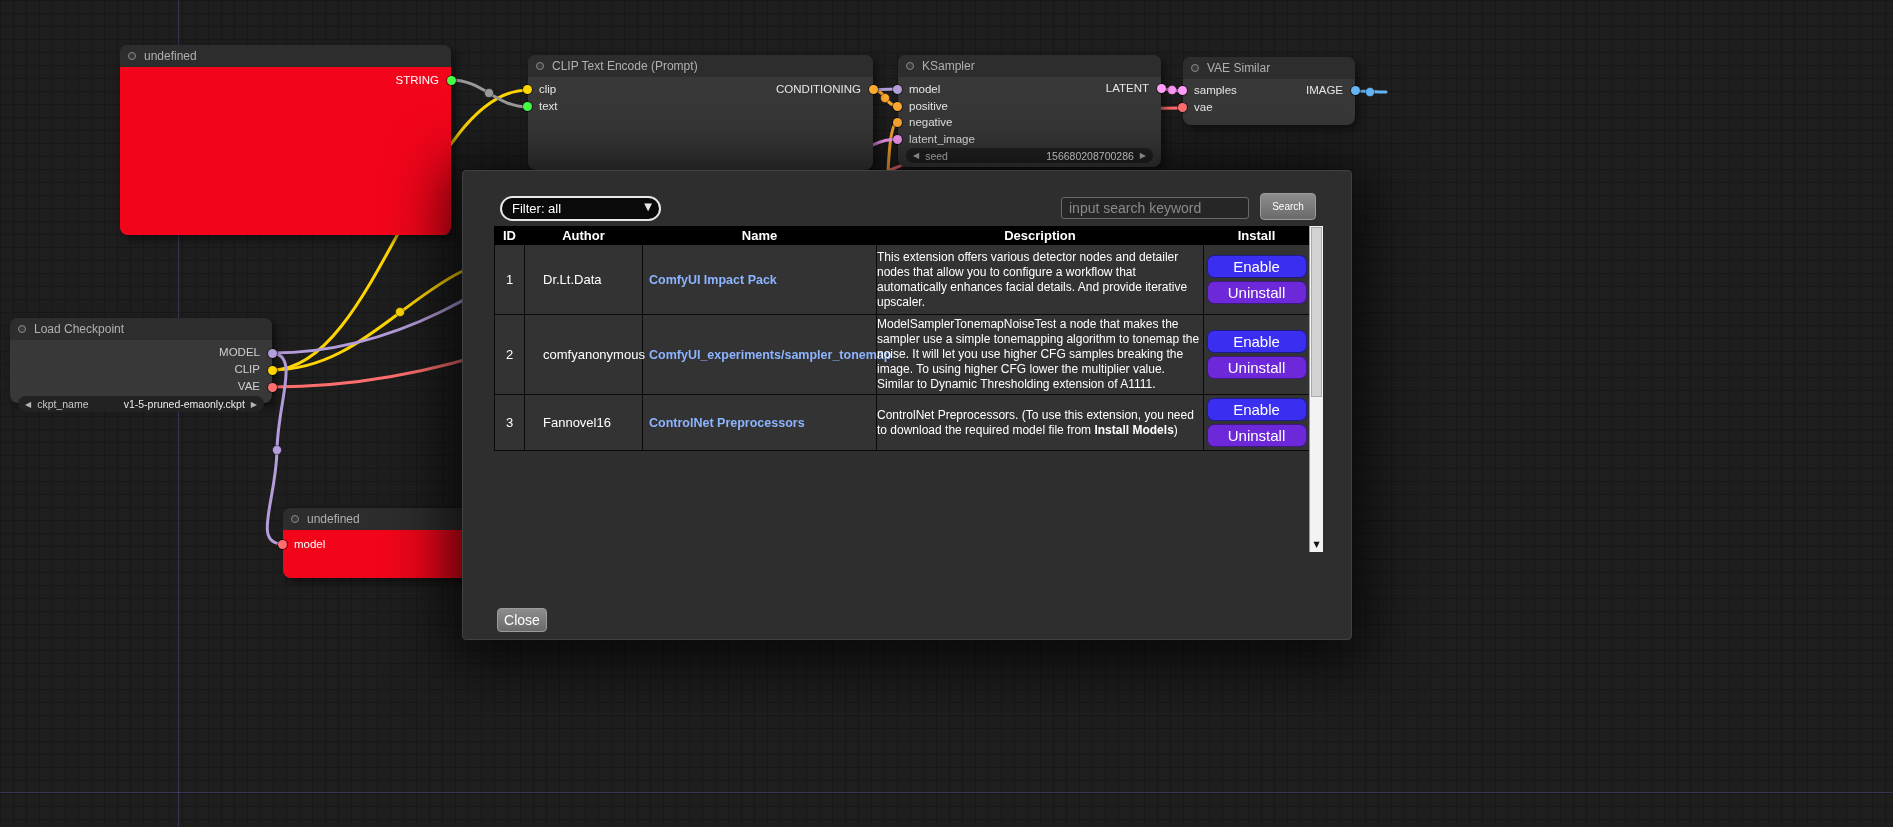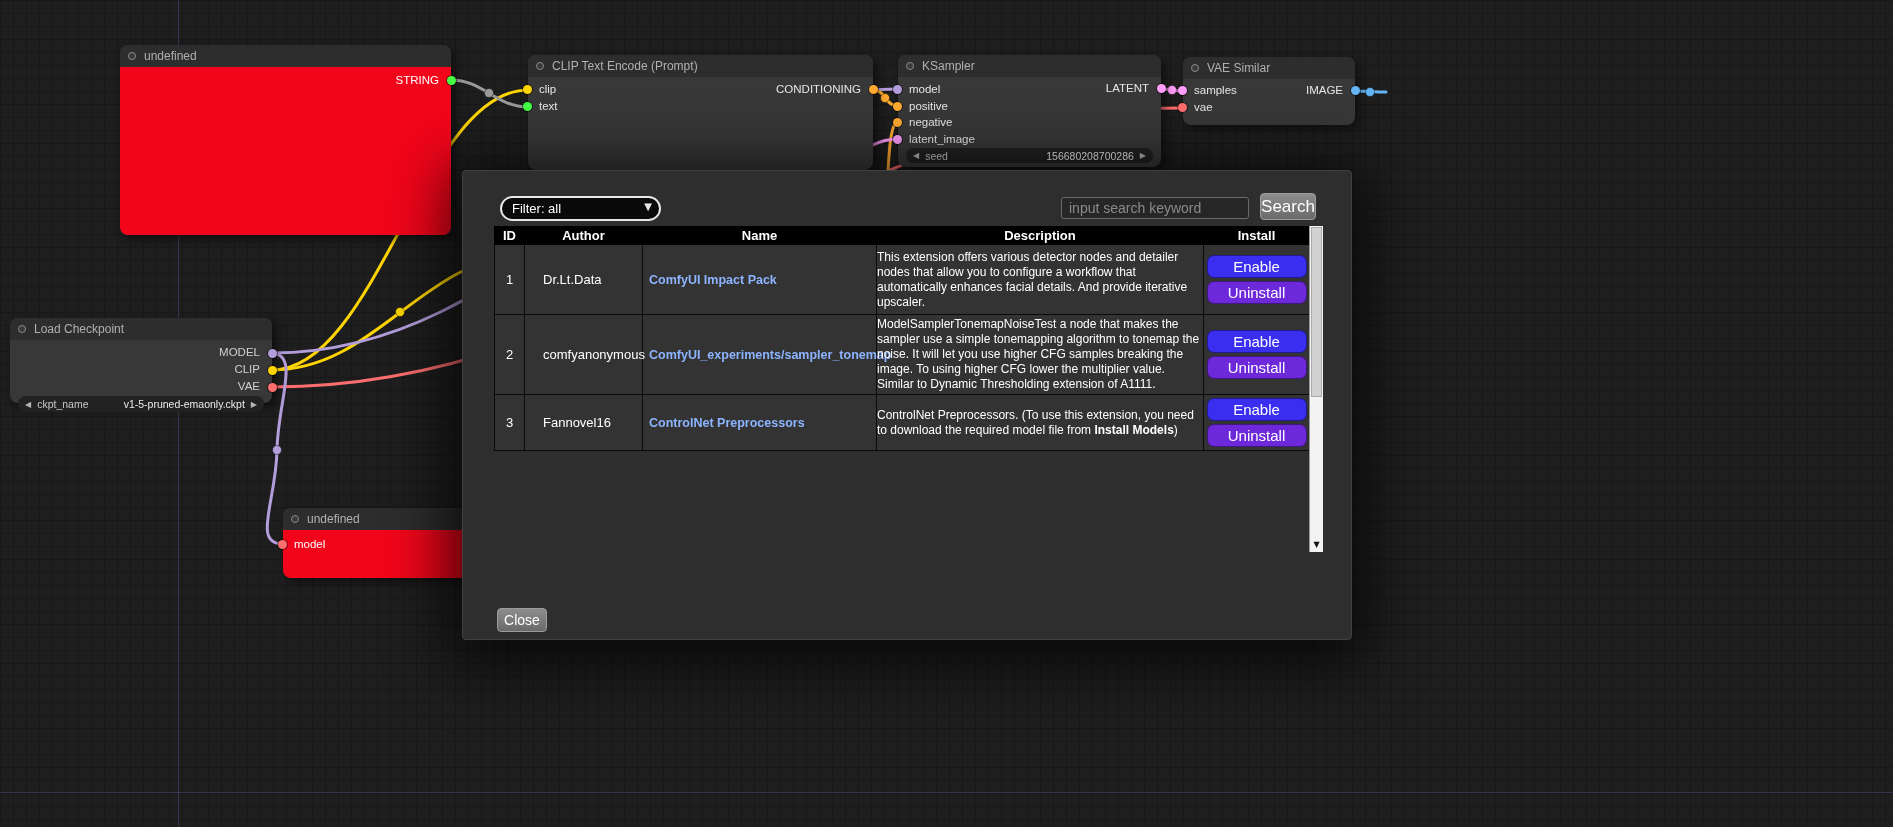--- a/index.html
+++ b/index.html
@@ -46,21 +46,21 @@
   .select-wrap select { width:100%; height:100%; appearance:none; -webkit-appearance:none;
     background:#0a0a0a; color:#fff; border:2px solid #e8e8e8; border-radius:13px;
     padding:0 22px 0 10px; font-size:13px; font-family:"Liberation Sans", sans-serif; }
   .select-caret { position:absolute; right:9px; top:5px; color:#e8e8e8; font-size:10px; pointer-events:none; font-family:"DejaVu Sans", sans-serif; }
   .search-input { position:absolute; left:598px; top:26px; width:188px; height:22px;
     background:#262626; border:1px solid #6a6a6a; border-radius:3px; color:#7dd3fc;
     font-size:14px; padding:0 7px; font-family:"Liberation Sans", sans-serif; }
   .search-input::placeholder { color:#8a8a8a; }
   .gray-btn { background:linear-gradient(#8d8d8d,#6a6a6a); border:1px solid #9c9c9c; border-radius:4px;
     color:#fff; font-size:14px; font-family:"Liberation Sans", sans-serif; cursor:pointer; }
-  .search-btn { position:absolute; left:797px; top:22px; width:56px; height:27px; font-size:17px; }
+  .search-btn { position:absolute; left:797px; top:22px; width:56px; height:27px; font-size:10px; }
   .close-btn { position:absolute; left:34px; top:437px; width:50px; height:24px; font-size:14px; }
 
   .table-wrap { position:absolute; left:31px; top:55px; width:829px; height:326px; }
   table.ext { border-collapse:collapse; width:815px; table-layout:fixed; color:#fff; }
   table.ext th { background:#000; color:#fff; font-weight:bold; font-size:13px; height:18px; border:1px solid #000; }
   table.ext td { background:#333; border:1px solid #0a0a0a; vertical-align:middle; }
   td.cell-id { text-align:center; font-size:13px; }
   td.cell-author { padding-left:18px; font-size:13px; }
   td.cell-name { padding-left:6px; font-size:12.5px; }
   .ext-link { font-weight:bold; color:#8cb4ff; cursor:pointer; }

